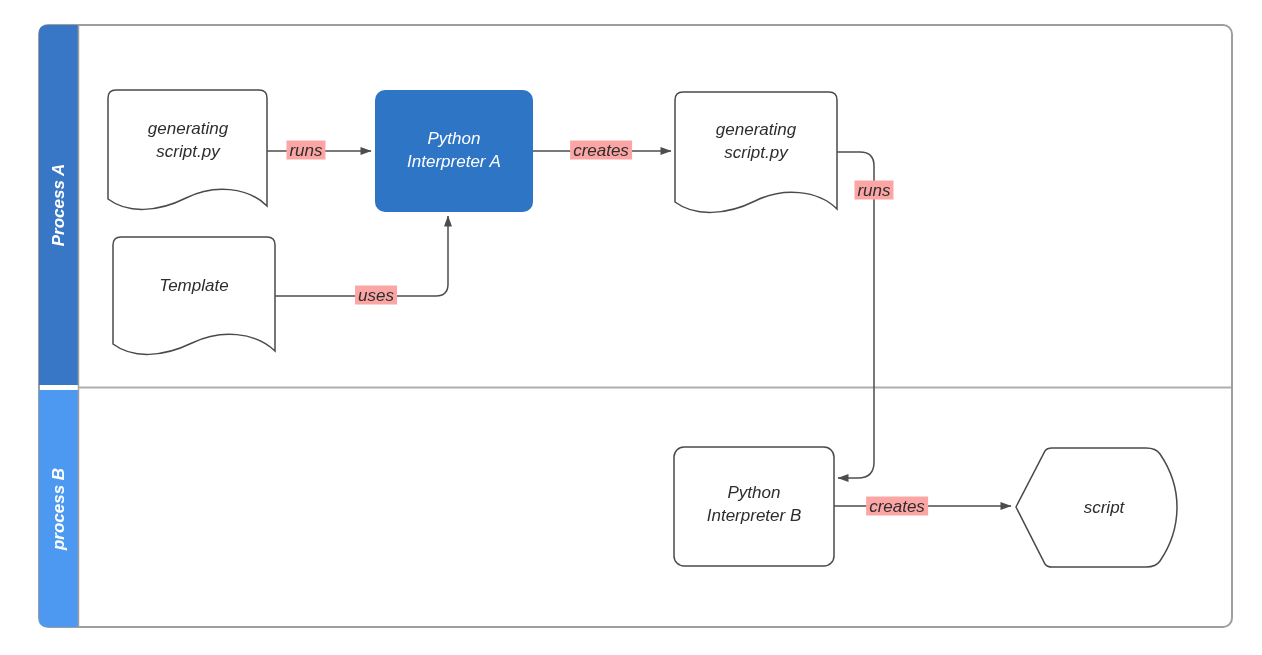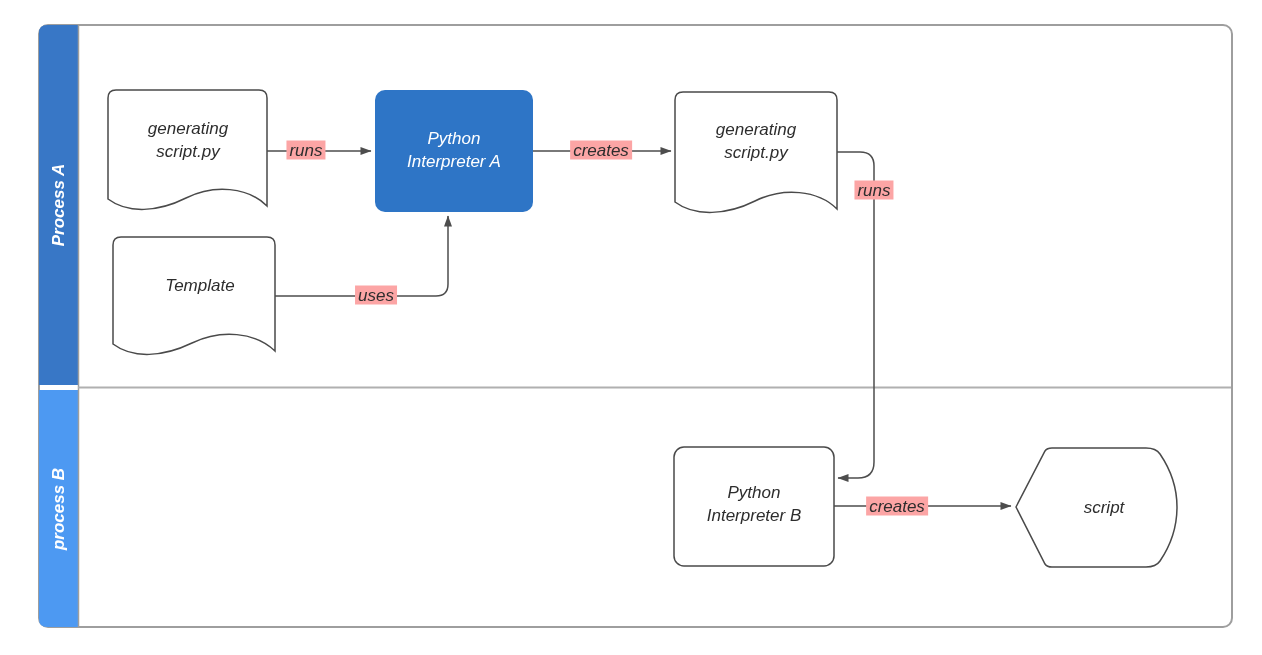--- a/index.html
+++ b/index.html
@@ -64,21 +64,21 @@
     <path d="M 275 296 L 436 296 Q 448 296 448 284 L 448 216" fill="none" stroke="#4d4d4d" stroke-width="1.5" marker-end="url(#arr)"></path>
     <path d="M 837 152 L 860 152 Q 874 152 874 166 L 874 462 Q 874 478 858 478 L 838 478" fill="none" stroke="#4d4d4d" stroke-width="1.5" marker-end="url(#arr)"></path>
     <path d="M 834 506 L 1011 506" fill="none" stroke="#4d4d4d" stroke-width="1.5" marker-end="url(#arr)"></path>
   </svg>
 
   <div class="lane-title" style="left:59px; top:205px;">Process A</div>
   <div class="lane-title" style="left:59px; top:509px;">process B</div>
 
   <div class="label" style="left:188px; top:140px;">generating
 script.py</div>
-  <div class="label" style="left:200px; top:285px;">Template</div>
+  <div class="label" style="left:194px; top:285px;">Template</div>
   <div class="label label-light" style="left:454px; top:150px;">Python
 Interpreter A</div>
   <div class="label" style="left:756px; top:141px;">generating
 script.py</div>
   <div class="label" style="left:754px; top:504px;">Python
 Interpreter B</div>
   <div class="label" style="left:1104px; top:507px;">script</div>
 
   <div class="label edge-label" style="left:306px; top:150px;">runs</div>
   <div class="label edge-label" style="left:601px; top:150px;">creates</div>

